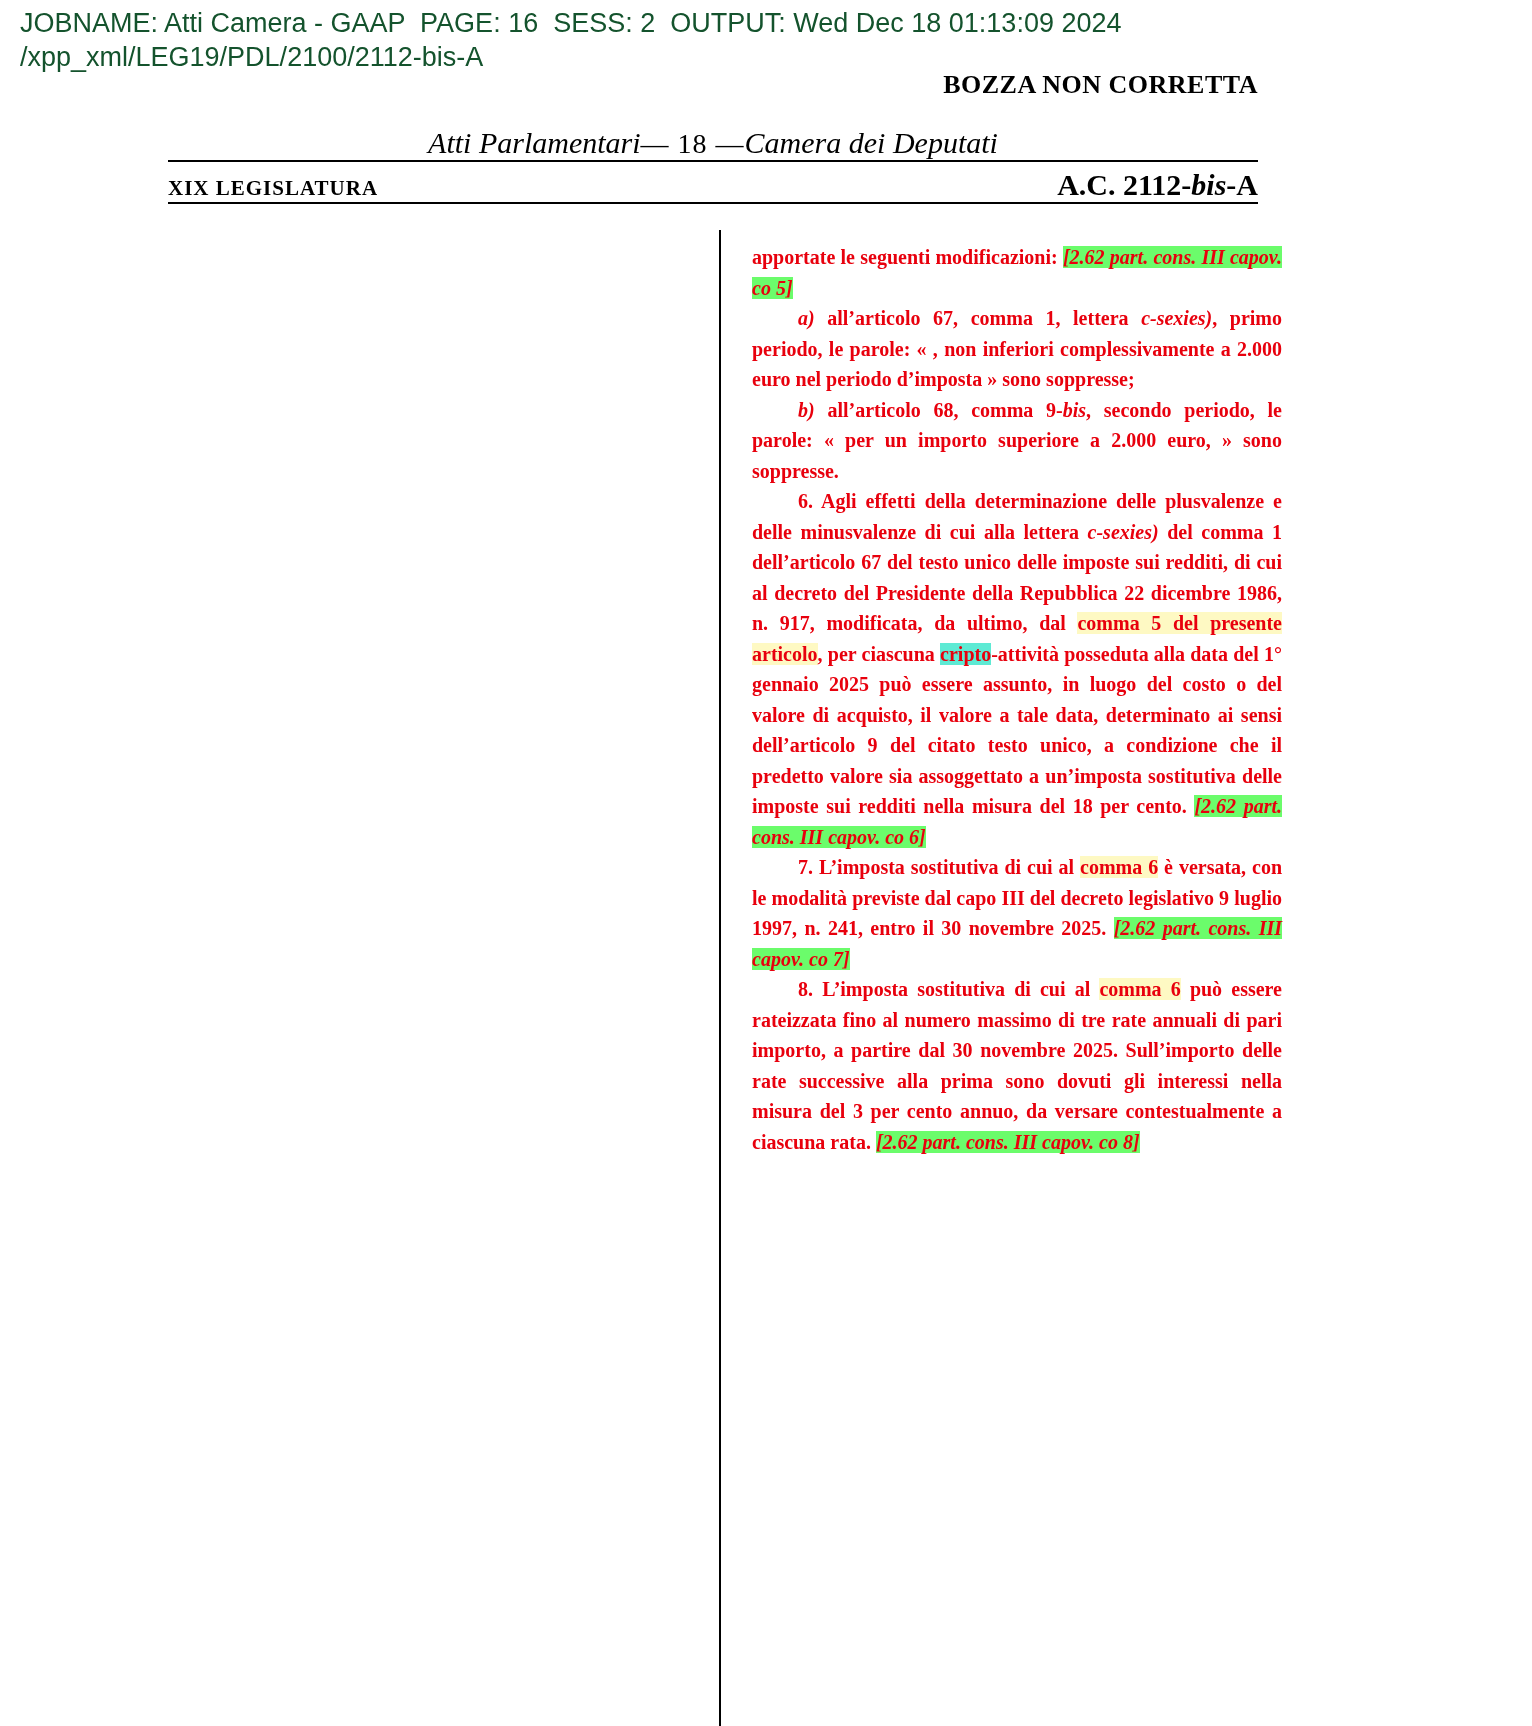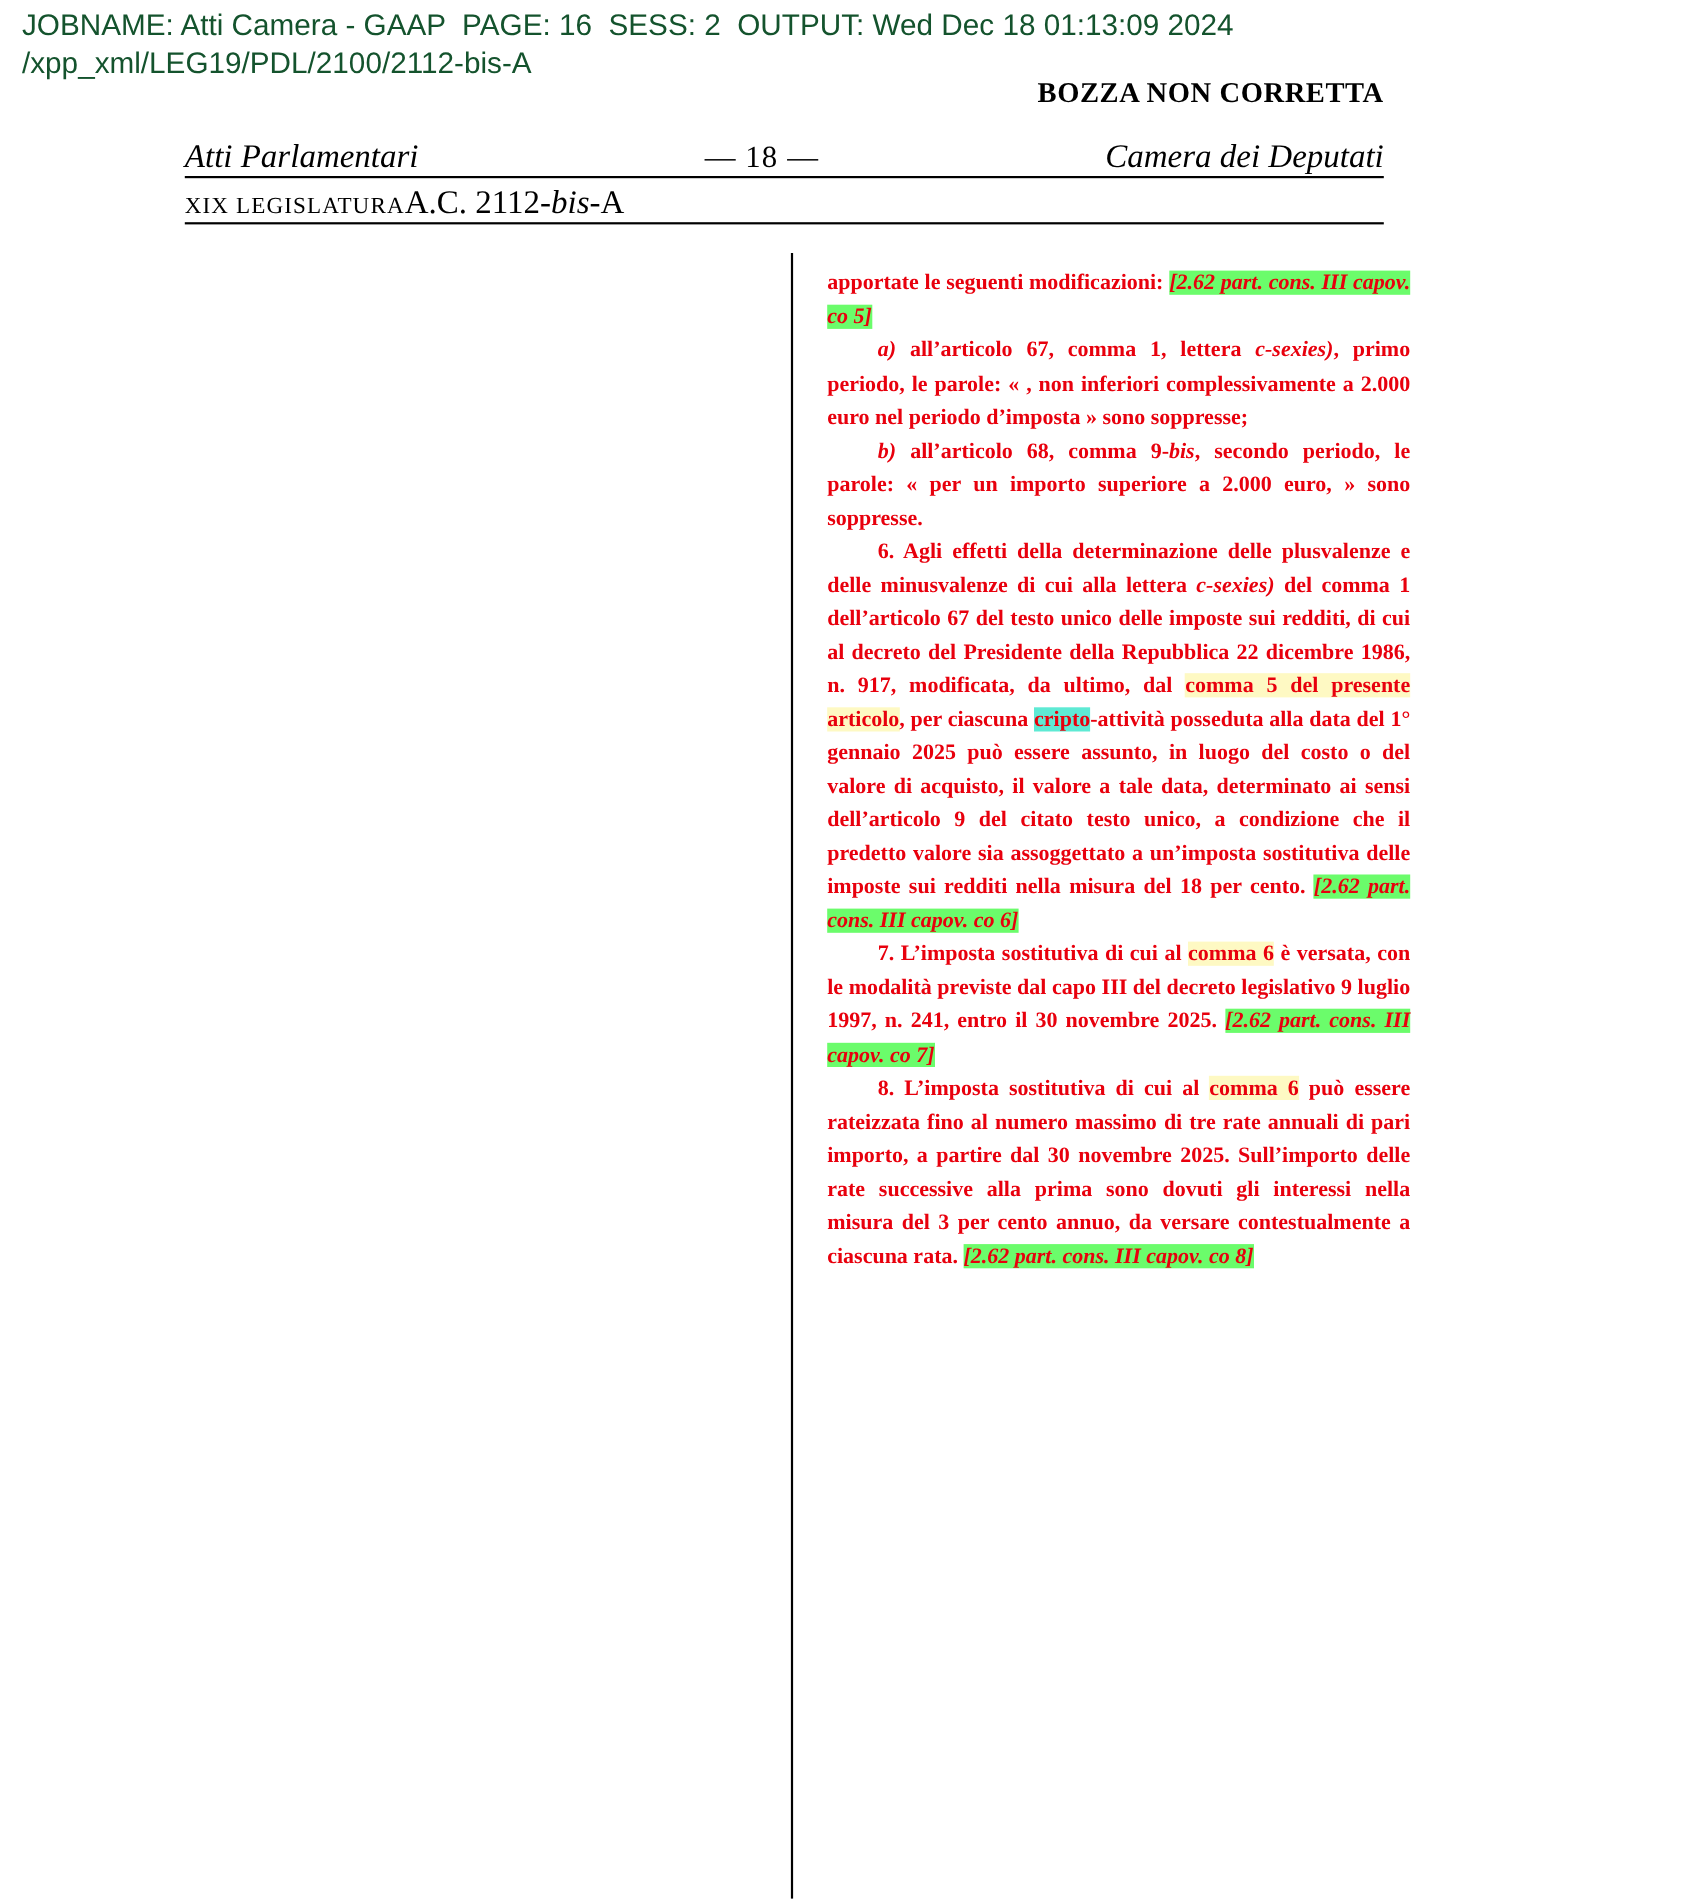--- a/index.html
+++ b/index.html
@@ -43,40 +43,42 @@
     border-top: 2px solid #000;
   }
   .header-row {
     position: absolute;
     left: 168px;
     right: 274px;
     top: 115px;
     height: 42px;
     display: flex;
     align-items: baseline;
-    justify-content: space-between;
+    justify-content: center;
     font-size: 30px;
     font-style: italic;
   }
   .header-left { font-style: italic; }
   .header-center {
     font-style: normal;
     font-size: 28px;
     letter-spacing: 1px;
   }
   .header-right { font-style: italic; margin-top: 11px; }
   .subheader-row {
     position: absolute;
     left: 168px;
     right: 274px;
     top: 168px;
     height: 34px;
     display: flex;
     align-items: baseline;
+    justify-content: space-between;
     font-size: 21px;
+    font-weight: bold;
   }
   .legislatura { letter-spacing: 1px; }
   .ac-ref { font-size: 30px; }
   .ac-ref i { font-style: italic; }
   .subheader-rule {
     position: absolute;
     left: 168px;
     right: 274px;
     top: 202px;
     border-top: 2px solid #000;

